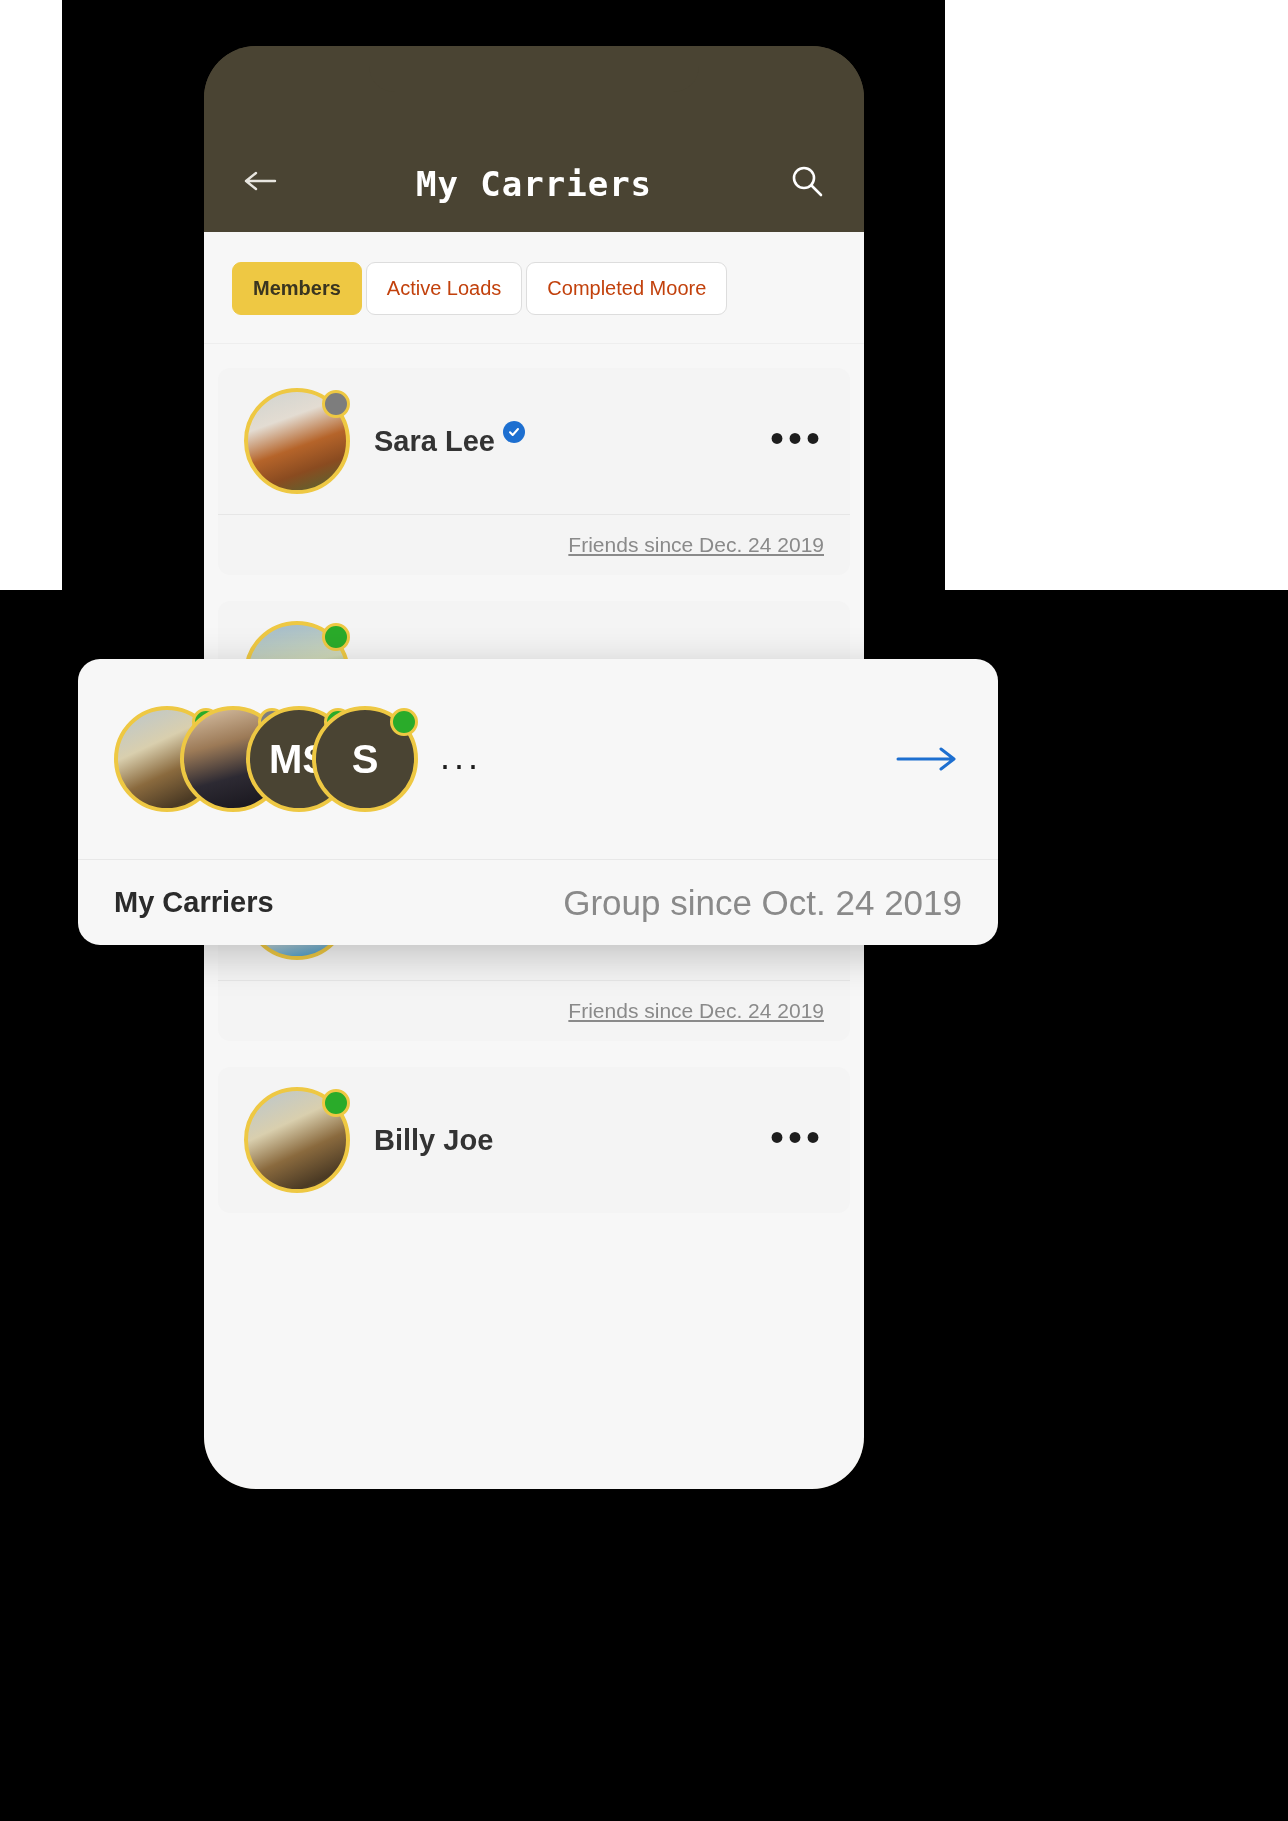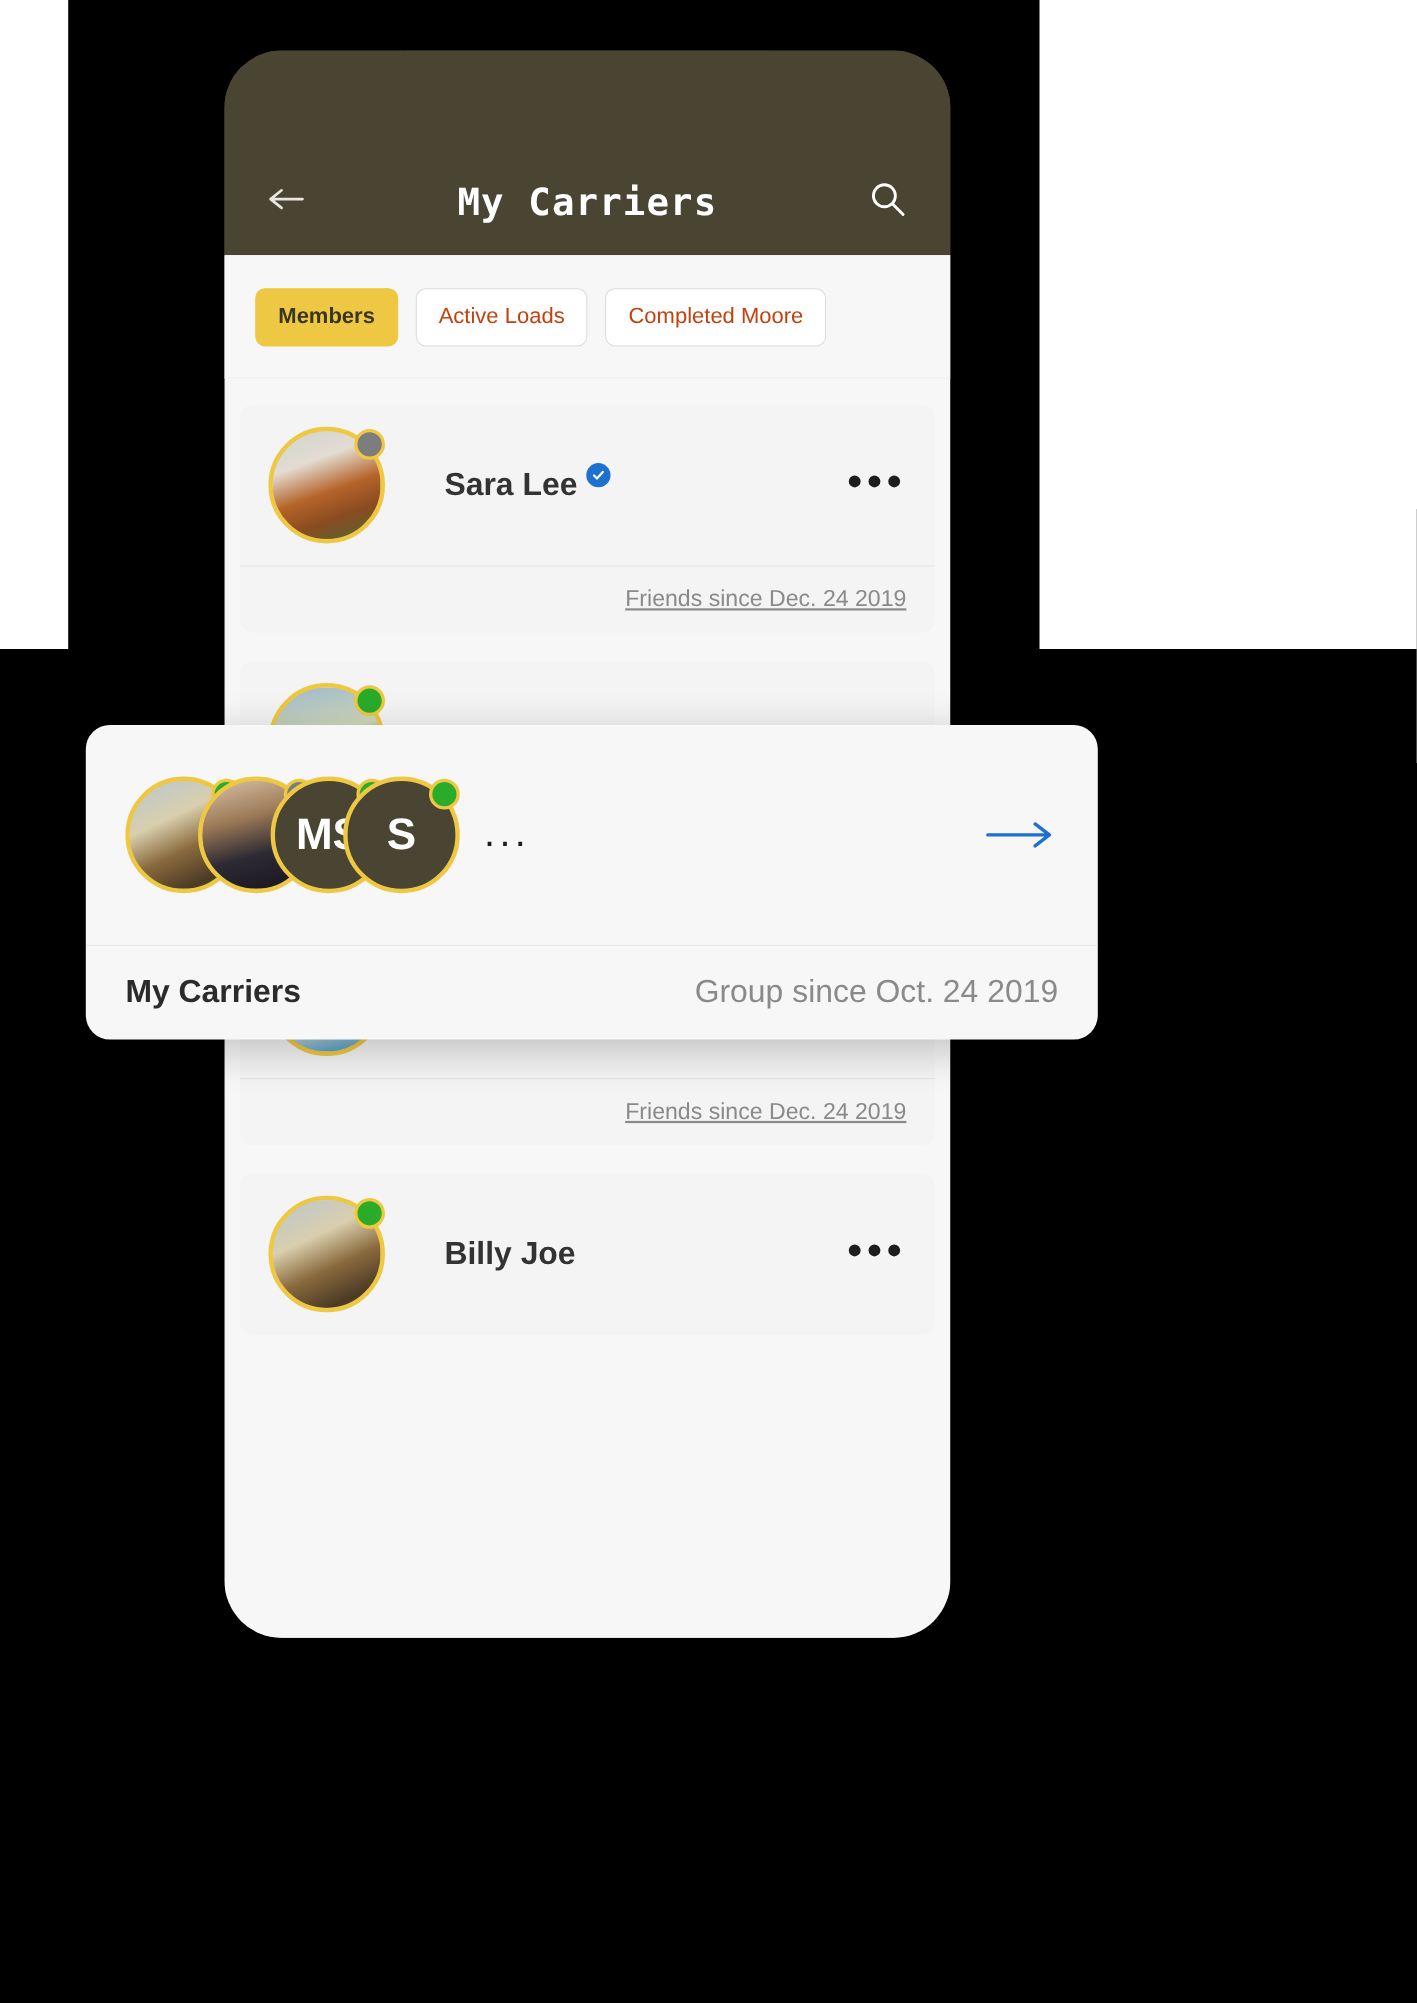--- a/index.html
+++ b/index.html
@@ -84,21 +84,21 @@
   .screen {
     position: absolute;
     left: 0; top: 186px;
     width: 660px; height: 1257px;
     background: #f7f7f7;
   }
 
   
   .tabs {
     display: flex;
-    gap: 16px;
+    gap: 4px;
     padding: 30px 28px 28px 28px;
     background: #f7f7f7;
     border-bottom: 1px solid #eeeeee;
   }
   .tab {
     border: 1px solid #dddddd;
     border-radius: 9px;
     background: #ffffff;
     color: #c2410c;
     font-size: 20px;
@@ -152,21 +152,21 @@
     border-radius: 50%;
     border: 3px solid #eec843;
   }
   .dot.online  { background: #2aab2a; }
   .dot.offline { background: #7d7d7d; }
 
   .name-area {
     flex: 1;
     display: flex;
     align-items: center;
-    padding-left: 54px;
+    padding-left: 24px;
   }
   .name {
     font-size: 29px;
     font-weight: 700;
     color: #333333;
   }
   .verified {
     width: 22px; height: 22px;
     border-radius: 50%;
     background: #1d6fd0;
@@ -242,21 +242,21 @@
     align-items: center;
     justify-content: space-between;
     padding: 0 36px;
   }
   .overlay-title {
     font-size: 29px;
     font-weight: 700;
     color: #2b2b2b;
   }
   .overlay-since {
-    font-size: 29px;
+    font-size: 35px;
     color: #8a8a8a;
   }
 
   
   .ph-sara   { background: linear-gradient(160deg,#cfd3cf 0%,#e3dcd2 30%,#b5642a 55%,#8a4b20 75%,#4f6b35 100%); }
   .ph-horse  { background: linear-gradient(155deg,#b9c6cf 0%,#d9cfae 35%,#8a6a3e 60%,#4b3a24 85%,#6d5a38 100%); }
   .ph-man    { background: linear-gradient(165deg,#d9c3a8 0%,#9c7a57 35%,#2d2a33 65%,#15131a 100%); }
   .ph-cowboy { background: linear-gradient(170deg,#2f8fc4 0%,#4aa3d4 30%,#f2f2ee 48%,#e8e4da 70%,#2f8fc4 100%); }
   .ph-field  { background: linear-gradient(170deg,#9fb9cf 0%,#cfd8b8 40%,#6f8f46 70%,#41632c 100%); }
 </style>

